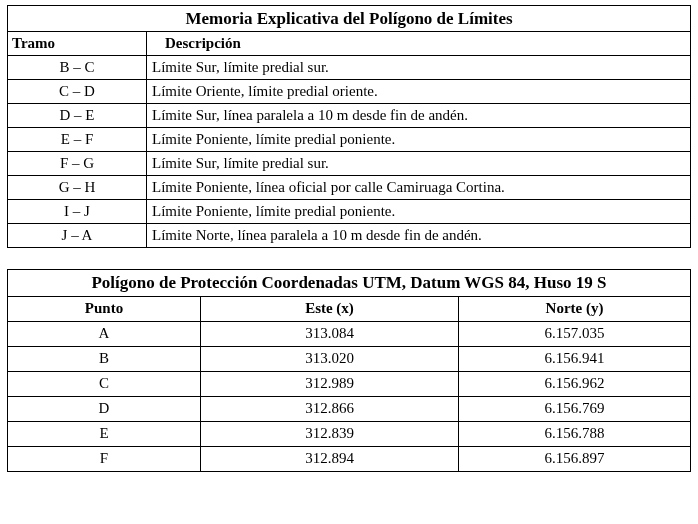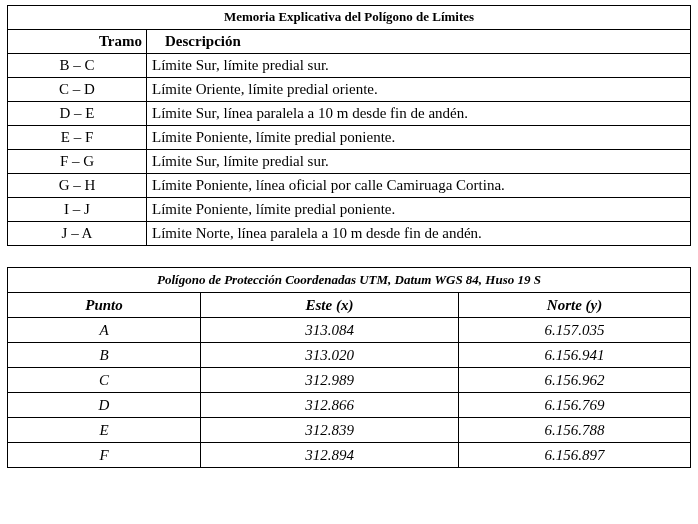--- a/index.html
+++ b/index.html
@@ -27,32 +27,32 @@
     border: 1px solid #000000;
     padding: 2px 4px;
     vertical-align: middle;
     line-height: 1.25;
     overflow: hidden;
     white-space: nowrap;
   }
   .title-cell {
     text-align: center;
     font-weight: bold;
-    font-size: 13px;
+    font-size: 17px;
     height: 23px;
   }
   
   .memoria col.c-tramo { width: 139px; }
   .memoria td { height: 24px; }
   .memoria .tramo-cell { text-align: center; }
   .memoria .desc-cell { text-align: left; padding-left: 5px; }
-  .memoria .hdr-tramo { font-weight: bold; text-align: right; }
+  .memoria .hdr-tramo { font-weight: bold; text-align: left; }
   .memoria .hdr-desc { font-weight: bold; text-align: left; padding-left: 18px; }
   
-  .poligono { margin-top: 21px; font-style: italic; }
+  .poligono { margin-top: 21px; }
   .poligono col.c-punto { width: 193px; }
   .poligono col.c-este { width: 258px; }
   .poligono td { height: 25px; text-align: center; }
   .poligono .hdr { font-weight: bold; text-align: center; }
 </style>
 </head>
 <body>
 
 <div class="page">
 

